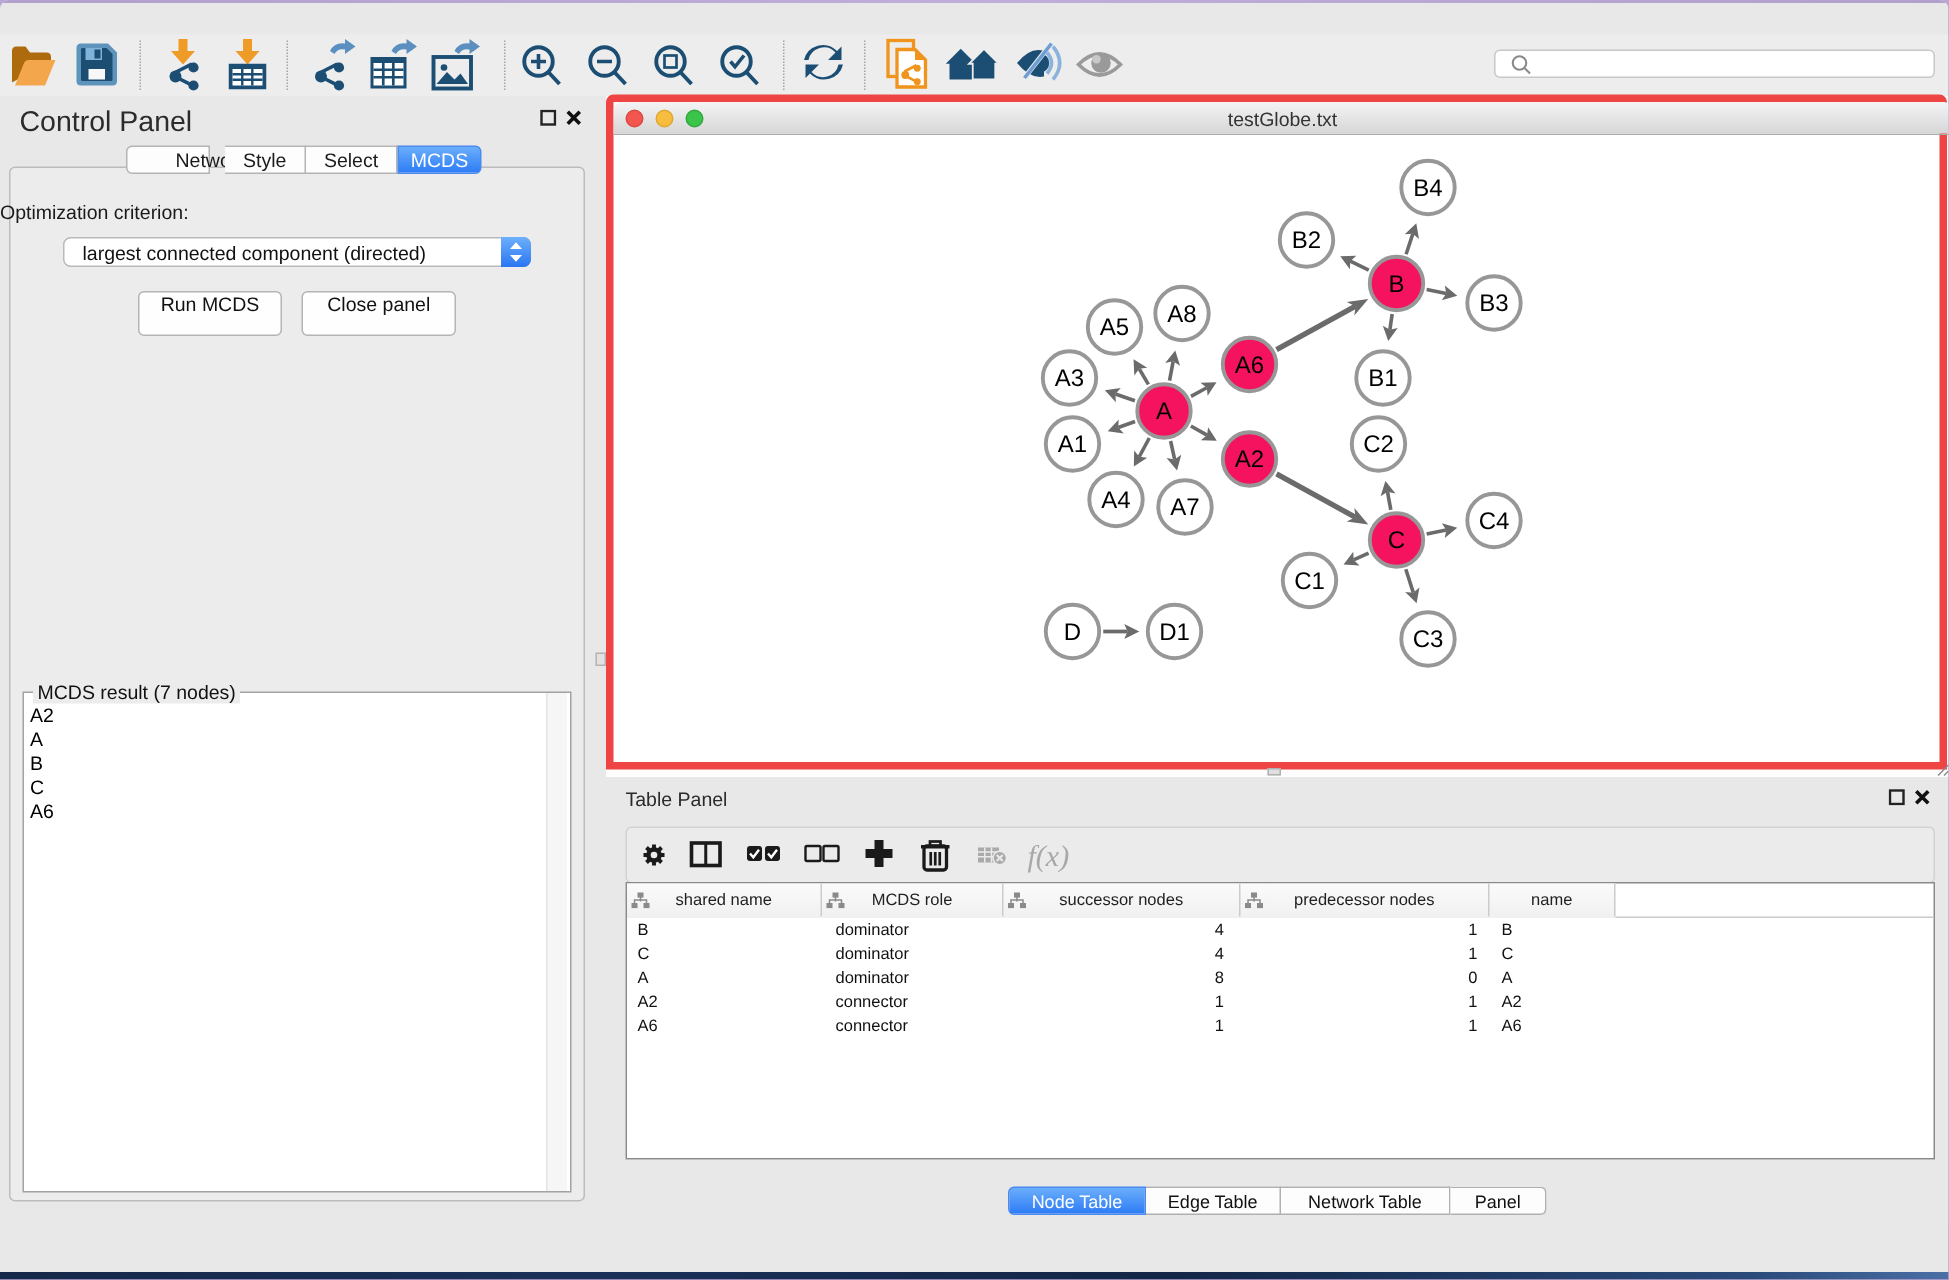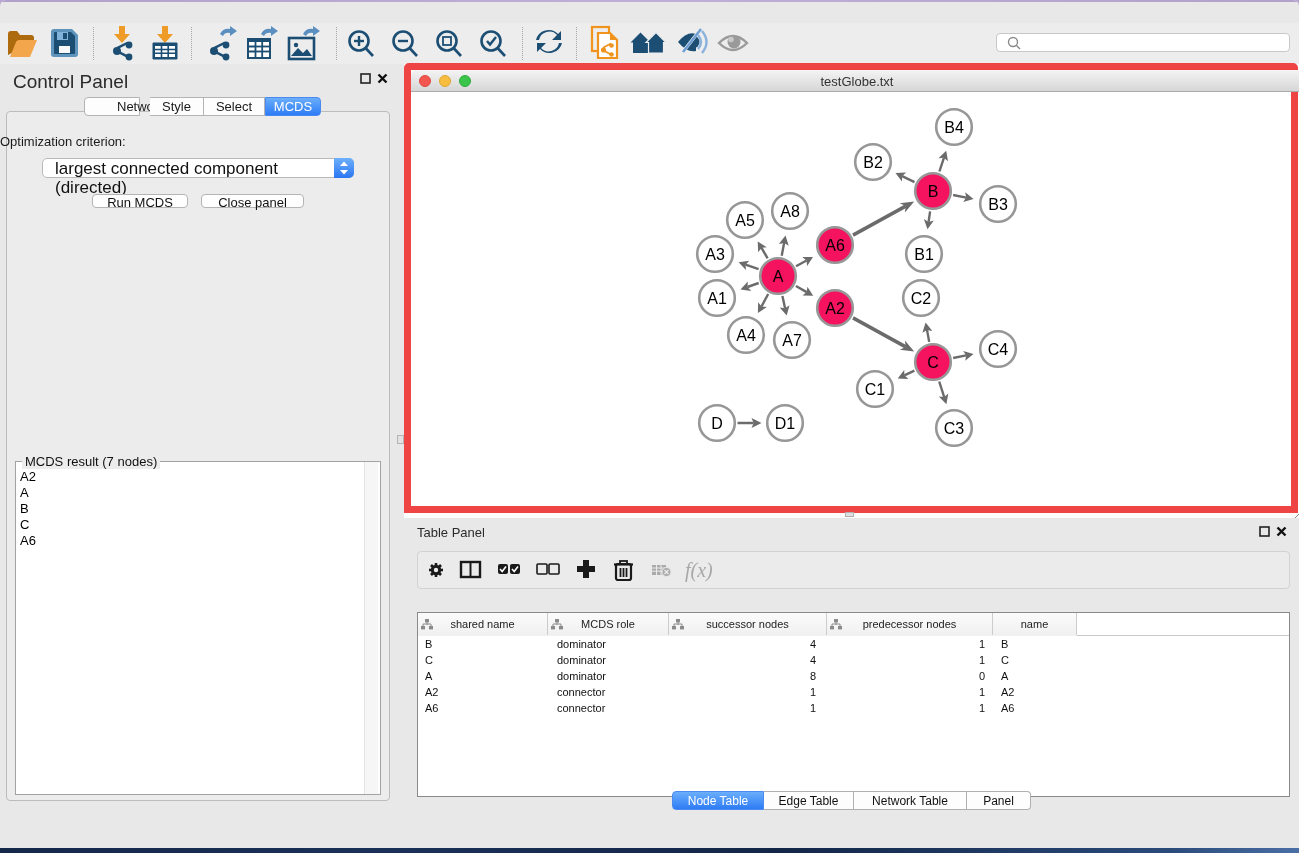--- a/index.html
+++ b/index.html
@@ -12,40 +12,40 @@
 #titletext { position:absolute; top:4px; left:0; width:1299px; text-align:center; font-size:13px; color:#3c3c3c; }
 #toolbar { position:absolute; left:0; top:23px; width:1299px; height:41px; background:#ededed; }
 .sep { position:absolute; top:4px; height:33px; width:0; border-left:1px dotted #a5a5a5; }
 #searchbox { position:absolute; left:996px; top:33px; width:294px; height:19px; background:#fff; border:1px solid #c8c8c8; border-radius:4px; padding-left:7px; }
 
 #cptitle { position:absolute; left:13px; top:71px; font-size:19px; color:#2b2b2b; }
 #cpanel { position:absolute; left:6px; top:111px; width:384px; height:690px; background:#ececec; border:1px solid #bcbcbc; border-radius:4px; }
 .tab { position:absolute; top:97px; height:19px; border:1px solid #b4b4b4; background:#fdfdfd; font-size:13px; color:#1a1a1a; text-align:center; line-height:18px; z-index:5; }
 .tabsel { background:linear-gradient(#6aaefb,#2e7cf6); color:#fff; border-color:#4a8af0; }
 #optlabel { position:absolute; left:0px; top:134px; width:396px; text-align:left; font-size:13px; color:#1a1a1a; }
-#dropdown { position:absolute; left:42px; top:158px; width:312px; height:20px; background:#fff; border:1px solid #b9b9b9; border-radius:5px; font-size:17px; color:#111; line-height:19px; padding-left:12px; }
+#dropdown { position:absolute; left:42px; top:158px; width:312px; height:20px; background:#fff; border:1px solid #b9b9b9; border-radius:5px; font-size:13px; color:#111; line-height:19px; padding-left:12px; }
 #ddbtn { position:absolute; right:-1px; top:-1px; width:20px; height:20px; background:linear-gradient(#6db0fc,#2a76f2); border-radius:0 5px 5px 0; }
-.btn { position:absolute; top:194px; height:14px; background:#fefefe; border:1px solid #b4b4b4; border-radius:4px; font-size:13px; color:#111; text-align:center; line-height:15px; }
+.btn { position:absolute; top:194px; height:30px; background:#fefefe; border:1px solid #b4b4b4; border-radius:4px; font-size:13px; color:#111; text-align:center; line-height:15px; }
 #groupbox { position:absolute; left:15px; top:461px; width:366px; height:334px; border:1px solid #a2a2a2; }
 #grouplabel { position:absolute; left:22px; top:454px; background:#ececec; padding:0 3px; font-size:13px; color:#111; }
 #mcdslist { position:absolute; left:16px; top:462px; width:364px; height:332px; background:#fff; font-size:13px; line-height:16px; color:#000; padding:7px 0 0 4px; }
 #mcdsscroll { position:absolute; left:348px; top:0px; width:14px; height:332px; background:#f6f6f6; border-left:1px solid #e4e4e4; }
 
 #vgrip { position:absolute; left:397px; top:435px; width:7px; height:9px; background:#e2e2e2; border:1px solid #b4b4b4; }
 #hgrip { position:absolute; left:845px; top:512px; width:9px; height:5px; background:#e0e0e0; border:1px solid #b0b0b0; }
 
 #mdi { position:absolute; left:404px; top:64px; width:895px; height:454px; background:#fdfdfd; }
-#netwin { position:absolute; left:404px; top:63px; width:894px; height:450px; background:#fff; border:7px solid #ef4444; border-radius:5px 5px 0 0; }
+#netwin { position:absolute; left:404px; top:63px; width:894px; height:450px; background:#fff; border:5px solid #ef4444; border-radius:5px 5px 0 0; }
 #nettitle { position:absolute; left:0; top:0; width:892px; height:22px; background:linear-gradient(#f4f4f4,#d6d6d6); border-bottom:1px solid #ababab; border-radius:5px 5px 0 0; }
 #nettext { position:absolute; top:4px; left:0; width:892px; text-align:center; font-size:13px; color:#333; }
 
 #tablepanel { position:absolute; left:404px; top:518px; width:895px; height:298px; background:#e8e8e8; }
 #tptitle { position:absolute; left:13px; top:7px; font-size:13px; color:#2b2b2b; }
 #tptools { position:absolute; left:13px; top:33px; width:873px; height:38px; background:#ebebeb; border:1px solid #d2d2d2; border-radius:4px; }
-#ttable { position:absolute; left:13px; top:94px; width:873px; height:185px; background:#fff; border:1px solid #8a8a8a; }
+#ttable { position:absolute; left:13px; top:70px; width:873px; height:185px; background:#fff; border:1px solid #8a8a8a; }
 #thead { position:absolute; left:0; top:0; width:871px; height:23px; border-bottom:1px solid #c9c9c9; }
 #theadbg { position:absolute; left:0; top:0; width:659px; height:23px; background:linear-gradient(#fbfbfb,#f0f0f0); }
 .th { position:absolute; top:0; height:22px; border-right:1px solid #cccccc; }
 .thtext { position:absolute; top:5px; width:100%; text-align:center; font-size:11px; color:#222; }
 .row { position:absolute; width:871px; height:16px; font-size:11px; color:#111; }
 .cell { position:absolute; top:2px; }
 .num { text-align:right; }
 .btab { position:absolute; top:273px; height:19px; border:1px solid #b0b0b0; background:#fdfdfd; font-size:12px; color:#111; text-align:center; line-height:18px; }
 
 #statusbar { position:absolute; left:0; top:816px; width:1299px; height:31px; background:#ededed; border-top:1px solid #c6c6c6; }

